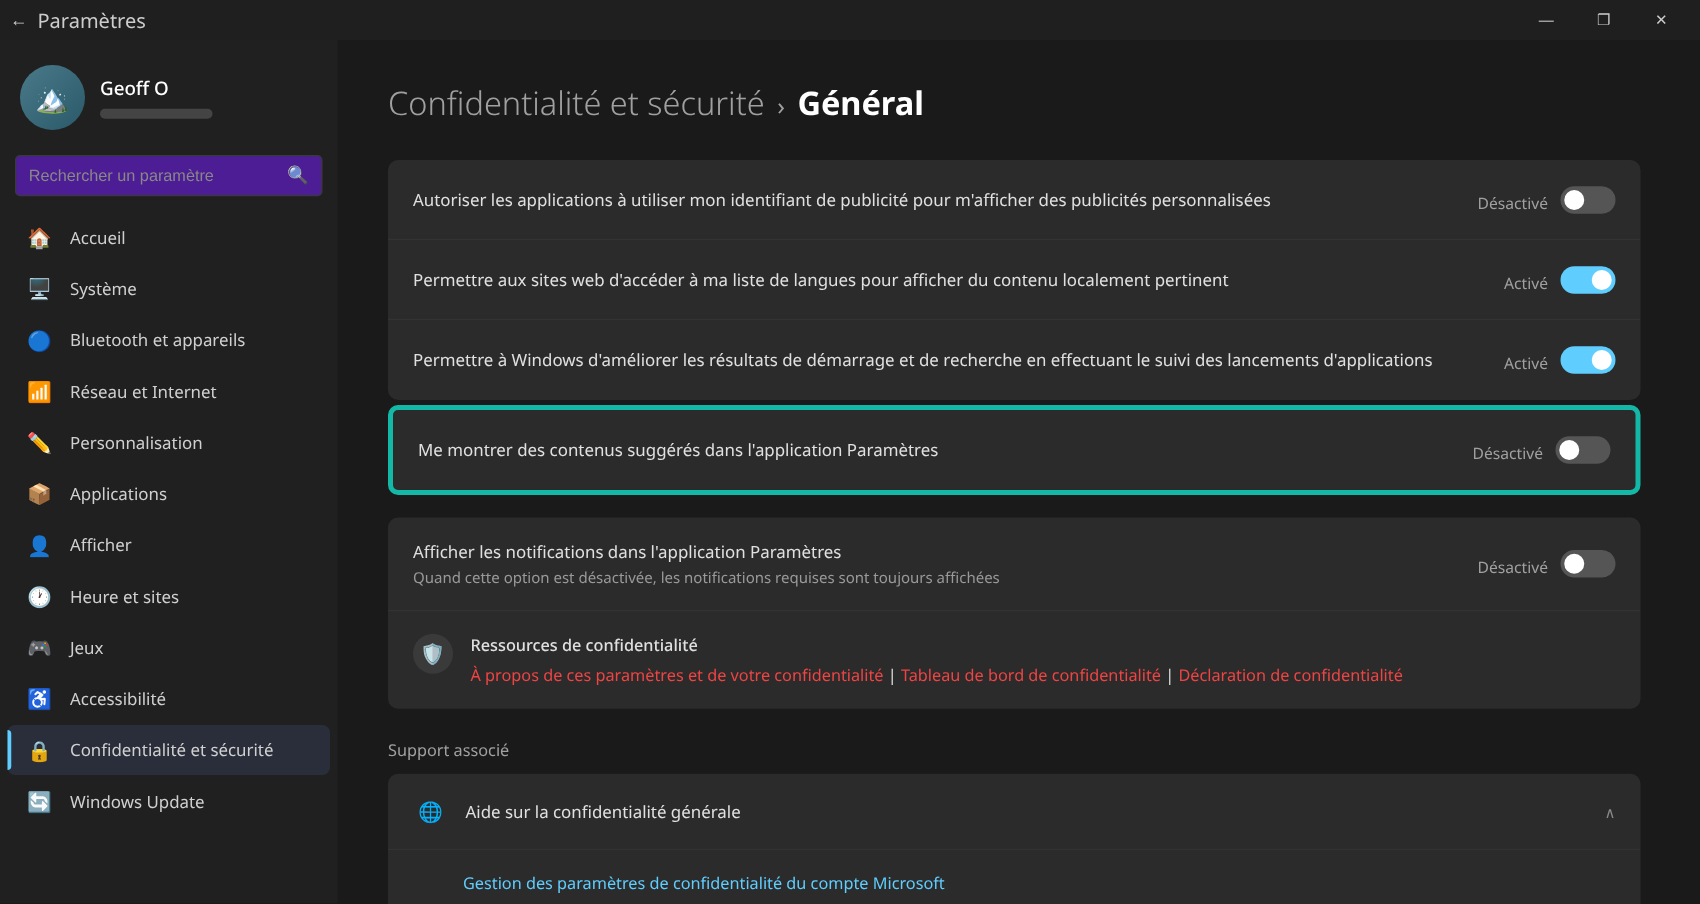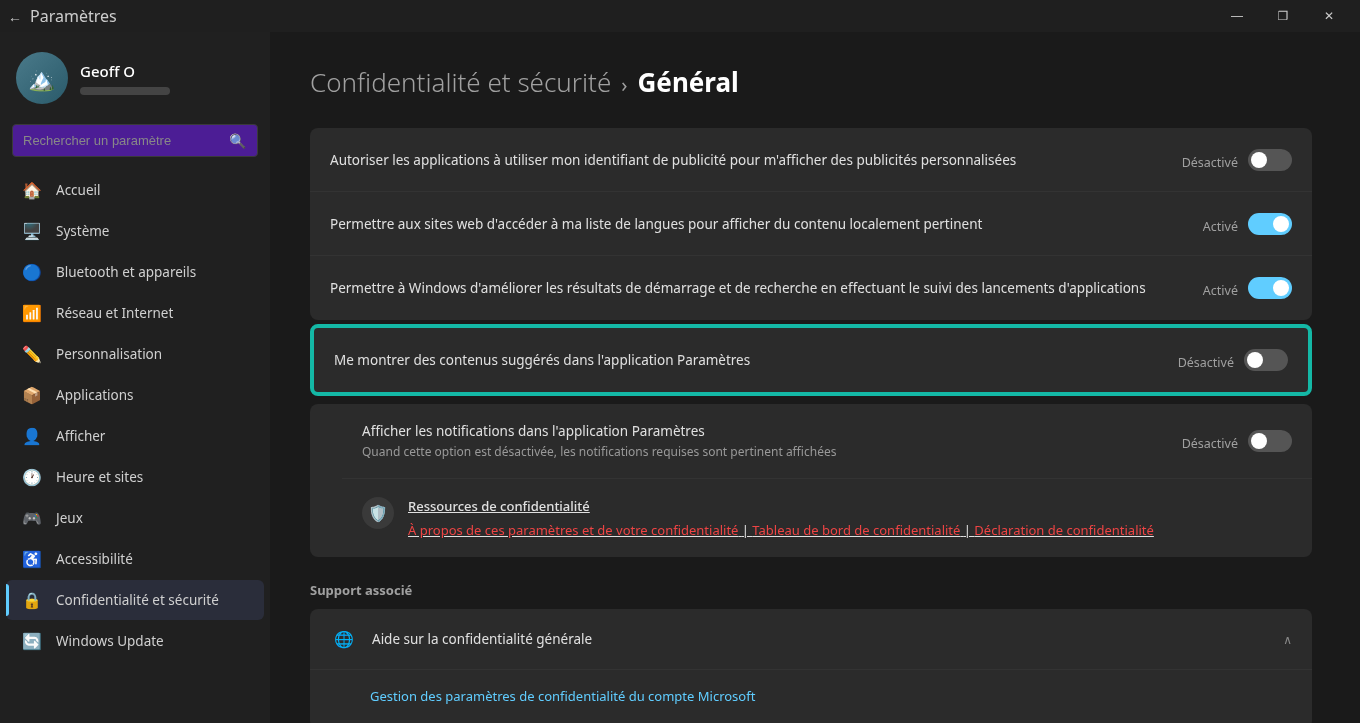--- a/index.html
+++ b/index.html
@@ -271,42 +271,41 @@
       border-radius: 50%;
       background: #3a3a3a;
       display: flex;
       align-items: center;
       justify-content: center;
       font-size: 16px;
       flex-shrink: 0;
     }
     .privacy-links {
       font-size: 13px;
-      text-decoration: underline;
     }
     .privacy-title {
       font-weight: 500;
       color: #e0e0e0;
       margin-bottom: 6px;
     }
     .privacy-link {
       color: #ef4444;
       text-decoration: none;
       font-size: 13px;
     }
 
     
     .support-section {
       margin-top: 24px;
     }
     .support-title {
       font-size: 13px;
       color: #a0a0a0;
       margin-bottom: 10px;
-      font-weight: 700;
+      font-weight: 400;
     }
     .support-card {
       background: #2b2b2b;
       border-radius: 8px;
       overflow: hidden;
     }
     .support-row {
       display: flex;
       align-items: center;
       justify-content: space-between;
@@ -479,25 +478,25 @@
         <div class="settings-row-text">Me montrer des contenus suggérés dans l'application Paramètres</div>
         <div class="toggle-container">
           <span class="toggle-label">Désactivé</span>
           <div class="toggle off">
             <div class="toggle-thumb"></div>
           </div>
         </div>
       </div>
     </div>
 
-    <div class="settings-section" style="margin-top:8px;padding-left:32px;">
+    <div class="settings-section" style="margin-top:18px;">
       <div class="settings-row">
         <div class="settings-row-text">
           <div>Afficher les notifications dans l'application Paramètres</div>
-          <div class="settings-row-text-sub">Quand cette option est désactivée, les notifications requises sont pertinent affichées</div>
+          <div class="settings-row-text-sub">Quand cette option est désactivée, les notifications requises sont toujours affichées</div>
         </div>
         <div class="toggle-container">
           <span class="toggle-label">Désactivé</span>
           <div class="toggle off">
             <div class="toggle-thumb"></div>
           </div>
         </div>
       </div>
 
       <div class="privacy-resources-row">

